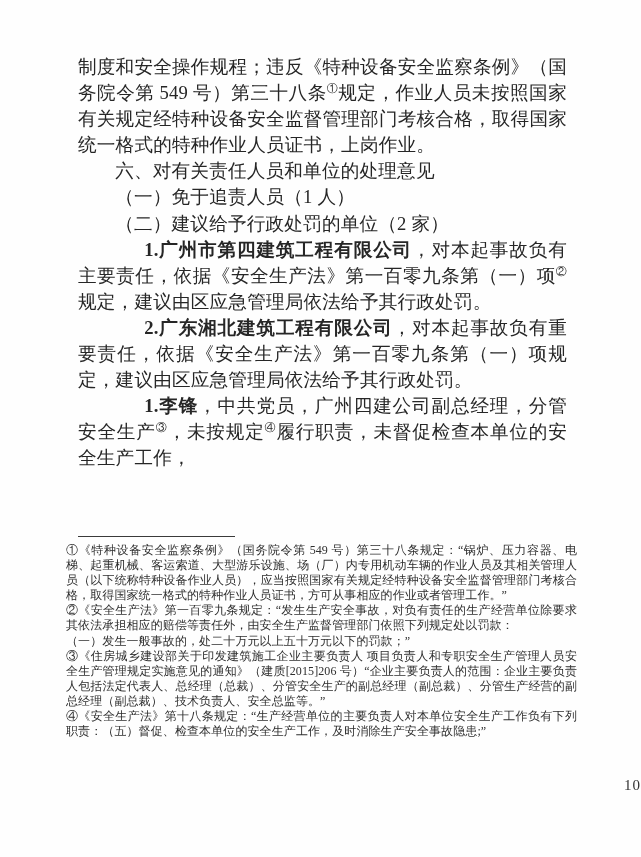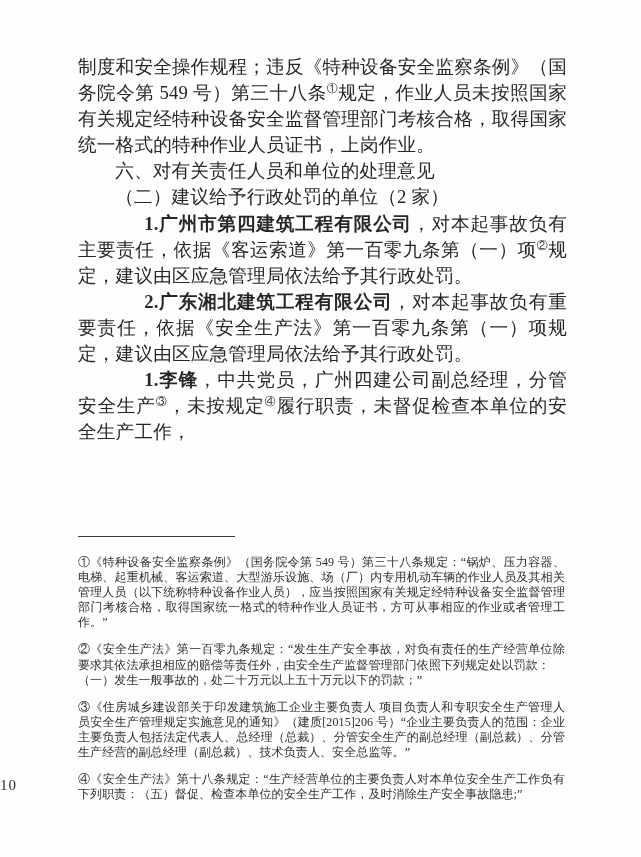--- a/index.html
+++ b/index.html
@@ -31,43 +31,44 @@
     position:absolute; left:78px; top:536px; width:157px; height:0;
     border-top:1.4px solid #3a3a3a;
   }
   .footnotes {
     position:absolute; left:66px; top:543px; width:511px;
     font-size:12px; line-height:15.1px;
     text-align:justify;
     color:#2e2e2e;
     letter-spacing:0.1px;
   }
-  .footnotes p { margin:12px; text-indent:0; }
+  .footnotes p { margin:0; text-indent:0; }
   .page-number {
     position:absolute; left:0; top:777px; width:641px;
-    text-align:left; font-size:15px; color:#333;
+    text-align:right; font-size:15px; color:#333;
     letter-spacing:1px;
   }
 </style>
 </head>
 <body>
 
 <div class="page">
 
   <div class="content">
 
     <p class="no-indent"><span>制度和安全操作规程；违反《特种设备安全监察条例》（国务院令第 549 号）第三十八条</span><sup class="fnref">①</sup><span>规定，作业人员未按照国家有关规定经特种设备安全监督管理部门考核合格，取得国家统一格式的特种作业人员证书，上岗作业。</span></p>
 
     <p class="heading">六、对有关责任人员和单位的处理意见</p>
 
+    <p class="heading">（一）免于追责人员（1 人）</p>
 
 
     <p class="heading">（二）建议给予行政处罚的单位（2 家）</p>
 
-    <p><span class="lead-bold">1.广州市第四建筑工程有限公司</span><span>，对本起事故负有主要责任，依据《客运索道》第一百零九条第（一）项</span><sup class="fnref">②</sup><span>规定，建议由区应急管理局依法给予其行政处罚。</span></p>
+    <p><span class="lead-bold">1.广州市第四建筑工程有限公司</span><span>，对本起事故负有主要责任，依据《安全生产法》第一百零九条第（一）项</span><sup class="fnref">②</sup><span>规定，建议由区应急管理局依法给予其行政处罚。</span></p>
 
     <p><span class="lead-bold">2.广东湘北建筑工程有限公司</span><span>，对本起事故负有重要责任，依据《安全生产法》第一百零九条第（一）项规定，建议由区应急管理局依法给予其行政处罚。</span></p>
 
 
     <p><span class="lead-bold">1.李锋</span><span>，中共党员，广州四建公司副总经理，分管安全生产</span><sup class="fnref">③</sup><span>，未按规定</span><sup class="fnref">④</sup><span>履行职责，未督促检查本单位的安全生产工作，</span></p>
 
   </div>
 
   <div class="fn-sep"></div>
 

